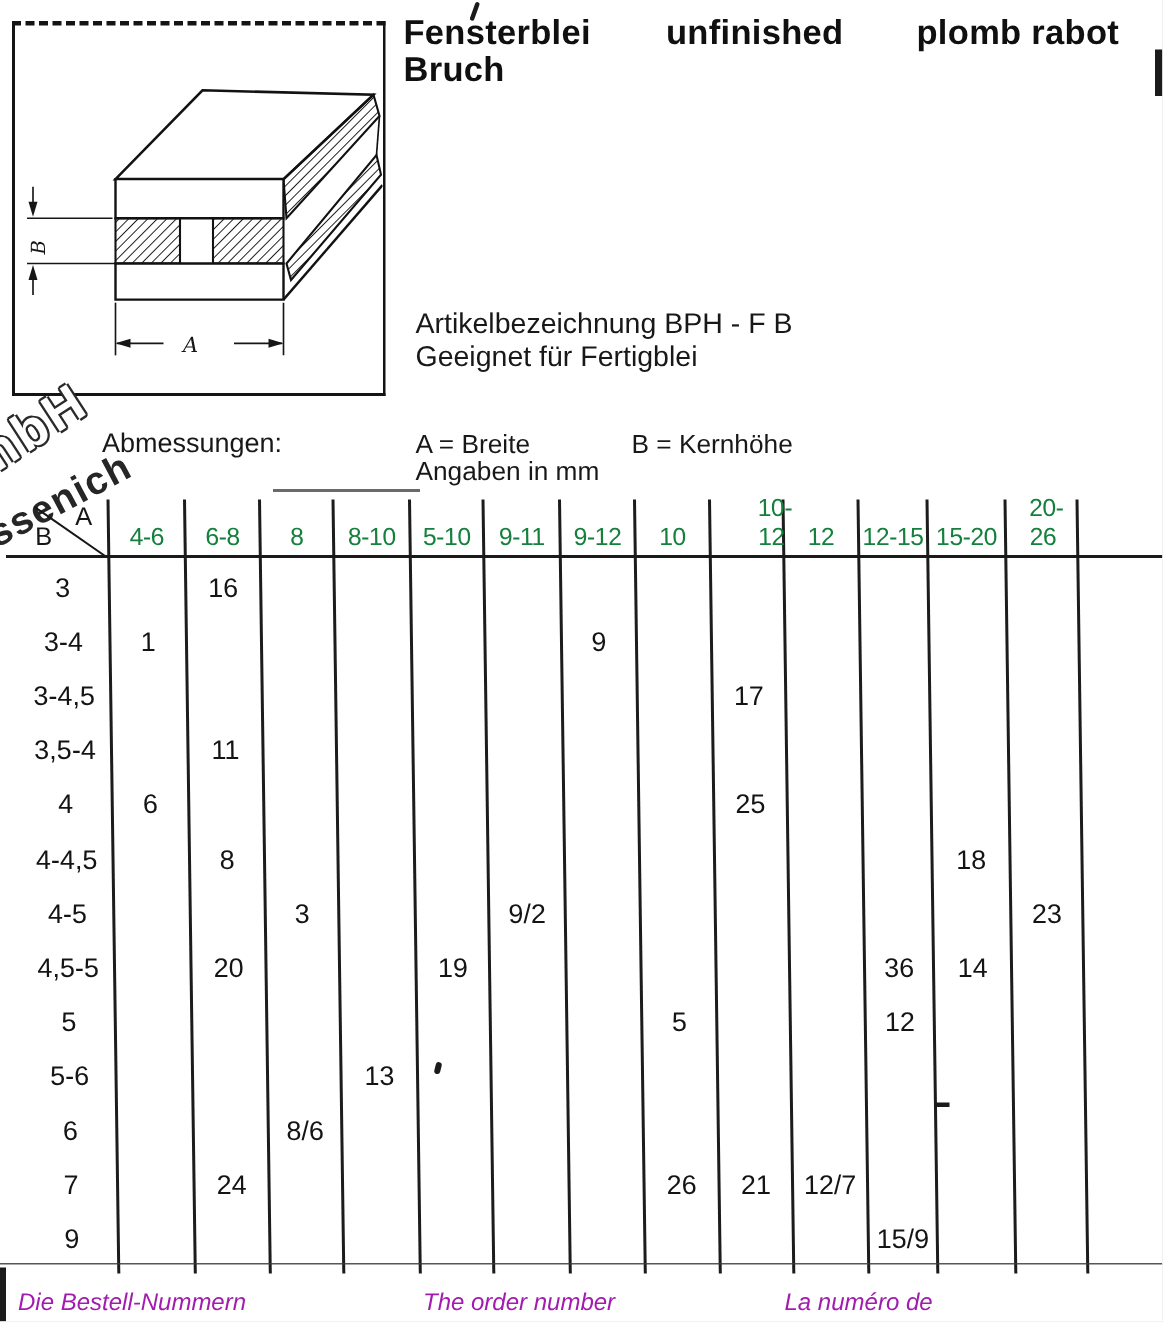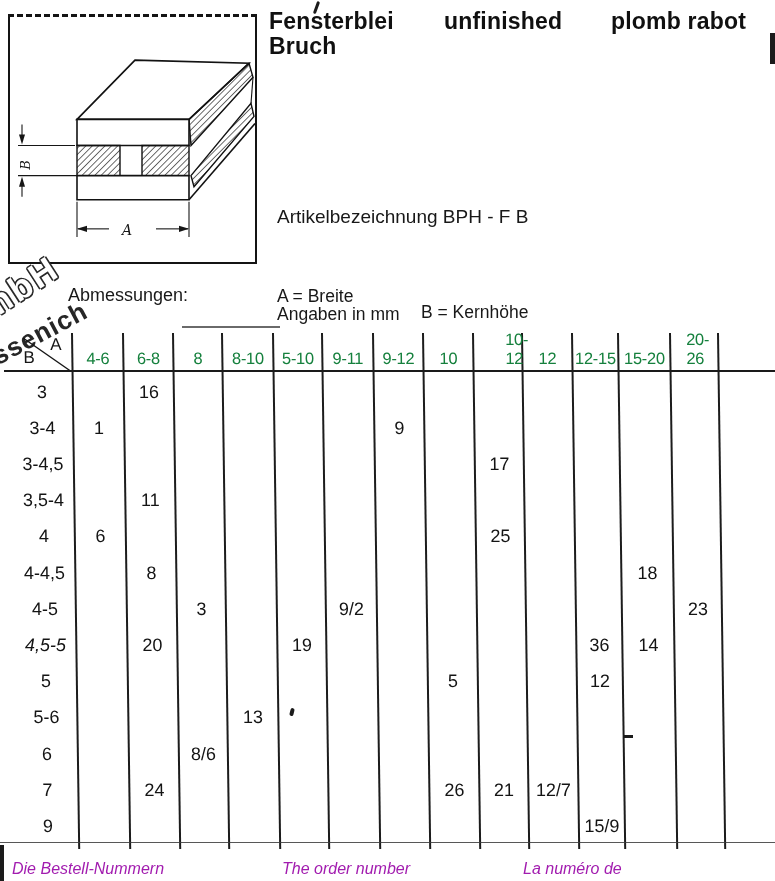--- a/index.html
+++ b/index.html
@@ -102,24 +102,25 @@
     <span>Bruch</span>
   </div>
   <div class="title t2">
     <span>unfinished</span>
   </div>
   <div class="title t3">
     <span>plomb rabot</span>
   </div>
 
   <div class="txt" style="left:277px;top:206px;">Artikelbezeichnung BPH - F B</div>
+  <div class="txt" style="left:277px;top:228px;">Geeignet für Fertigblei</div>
 
   <div class="txt" style="left:68px;top:285px;font-size:18px;">Abmessungen:</div>
   <div class="txt small" style="left:277px;top:286px;">A = Breite</div>
-  <div class="txt small" style="left:421px;top:286px;margin-top:16px;">B = Kernhöhe</div>
+  <div class="txt small" style="left:421px;top:286px;">B = Kernhöhe</div>
   <div class="txt small" style="left:277px;top:304px;">Angaben in mm</div>
 
   <div class="wm1">mbH</div>
   <div class="wm2">ssenich</div>
 
   <div id="dim-table">
     <svg class="corner-svg" width="62" height="40">
       <line x1="13" y1="5" x2="60" y2="38" stroke="#161616" stroke-width="1.4"></line>
     </svg>
     <span class="corner-a">A</span>
@@ -163,21 +164,21 @@
       <div class="rlabel" style="left: 0px; top: 185.8px; width: 62px; height: 36.2px;">4</div>
       <div class="vcell" style="left: 62px; top: 185.8px; width: 51px; height: 36.2px;">6</div>
       <div class="vcell" style="left: 463px; top: 185.8px; width: 49px; height: 36.2px;">25</div>
       <div class="rlabel" style="left: 0px; top: 222px; width: 62px; height: 36.2px;">4-4,5</div>
       <div class="vcell" style="left: 113px; top: 222px; width: 50px; height: 36.2px;">8</div>
       <div class="vcell" style="left: 608px; top: 222px; width: 52px; height: 36.2px;">18</div>
       <div class="rlabel" style="left: 0px; top: 258.2px; width: 62px; height: 36.2px;">4-5</div>
       <div class="vcell" style="left: 163px; top: 258.2px; width: 49px; height: 36.2px;">3</div>
       <div class="vcell" style="left: 312px; top: 258.2px; width: 51px; height: 36.2px;">9/2</div>
       <div class="vcell" style="left: 660px; top: 258.2px; width: 48px; height: 36.2px;">23</div>
-      <div class="rlabel" style="left: 0px; top: 294.4px; width: 62px; height: 36.2px; font-style: italic;">4,5-5</div>
+      <div class="rlabel" style="left: 0px; top: 294.4px; width: 62px; height: 36.2px;">4,5-5</div>
       <div class="vcell" style="left: 113px; top: 294.4px; width: 50px; height: 36.2px;">20</div>
       <div class="vcell" style="left: 263px; top: 294.4px; width: 49px; height: 36.2px;">19</div>
       <div class="vcell" style="left: 562px; top: 294.4px; width: 46px; height: 36.2px;">36</div>
       <div class="vcell" style="left: 608px; top: 294.4px; width: 52px; height: 36.2px;">14</div>
       <div class="rlabel" style="left: 0px; top: 330.6px; width: 62px; height: 36.2px;">5</div>
       <div class="vcell" style="left: 413px; top: 330.6px; width: 50px; height: 36.2px;">5</div>
       <div class="vcell" style="left: 562px; top: 330.6px; width: 46px; height: 36.2px;">12</div>
       <div class="rlabel" style="left: 0px; top: 366.8px; width: 62px; height: 36.2px;">5-6</div>
       <div class="vcell" style="left: 212px; top: 366.8px; width: 51px; height: 36.2px;">13</div>
       <div class="rlabel" style="left: 0px; top: 403px; width: 62px; height: 36.2px;">6</div>

